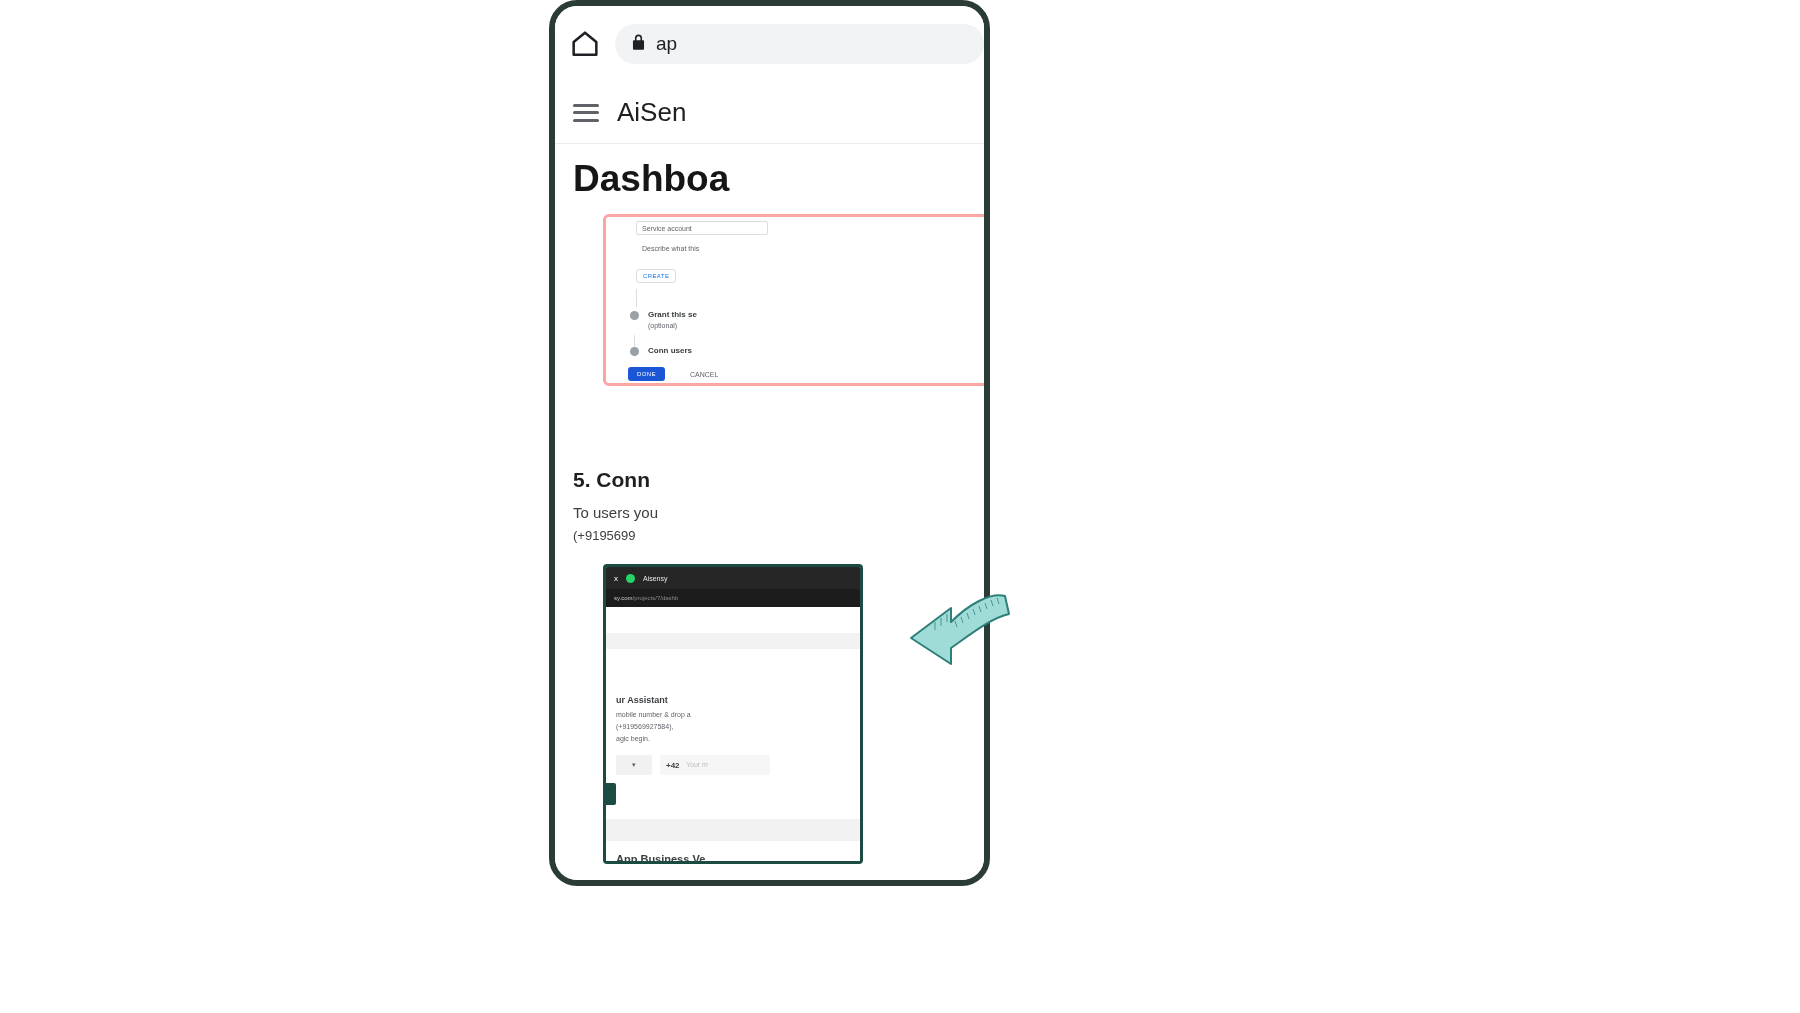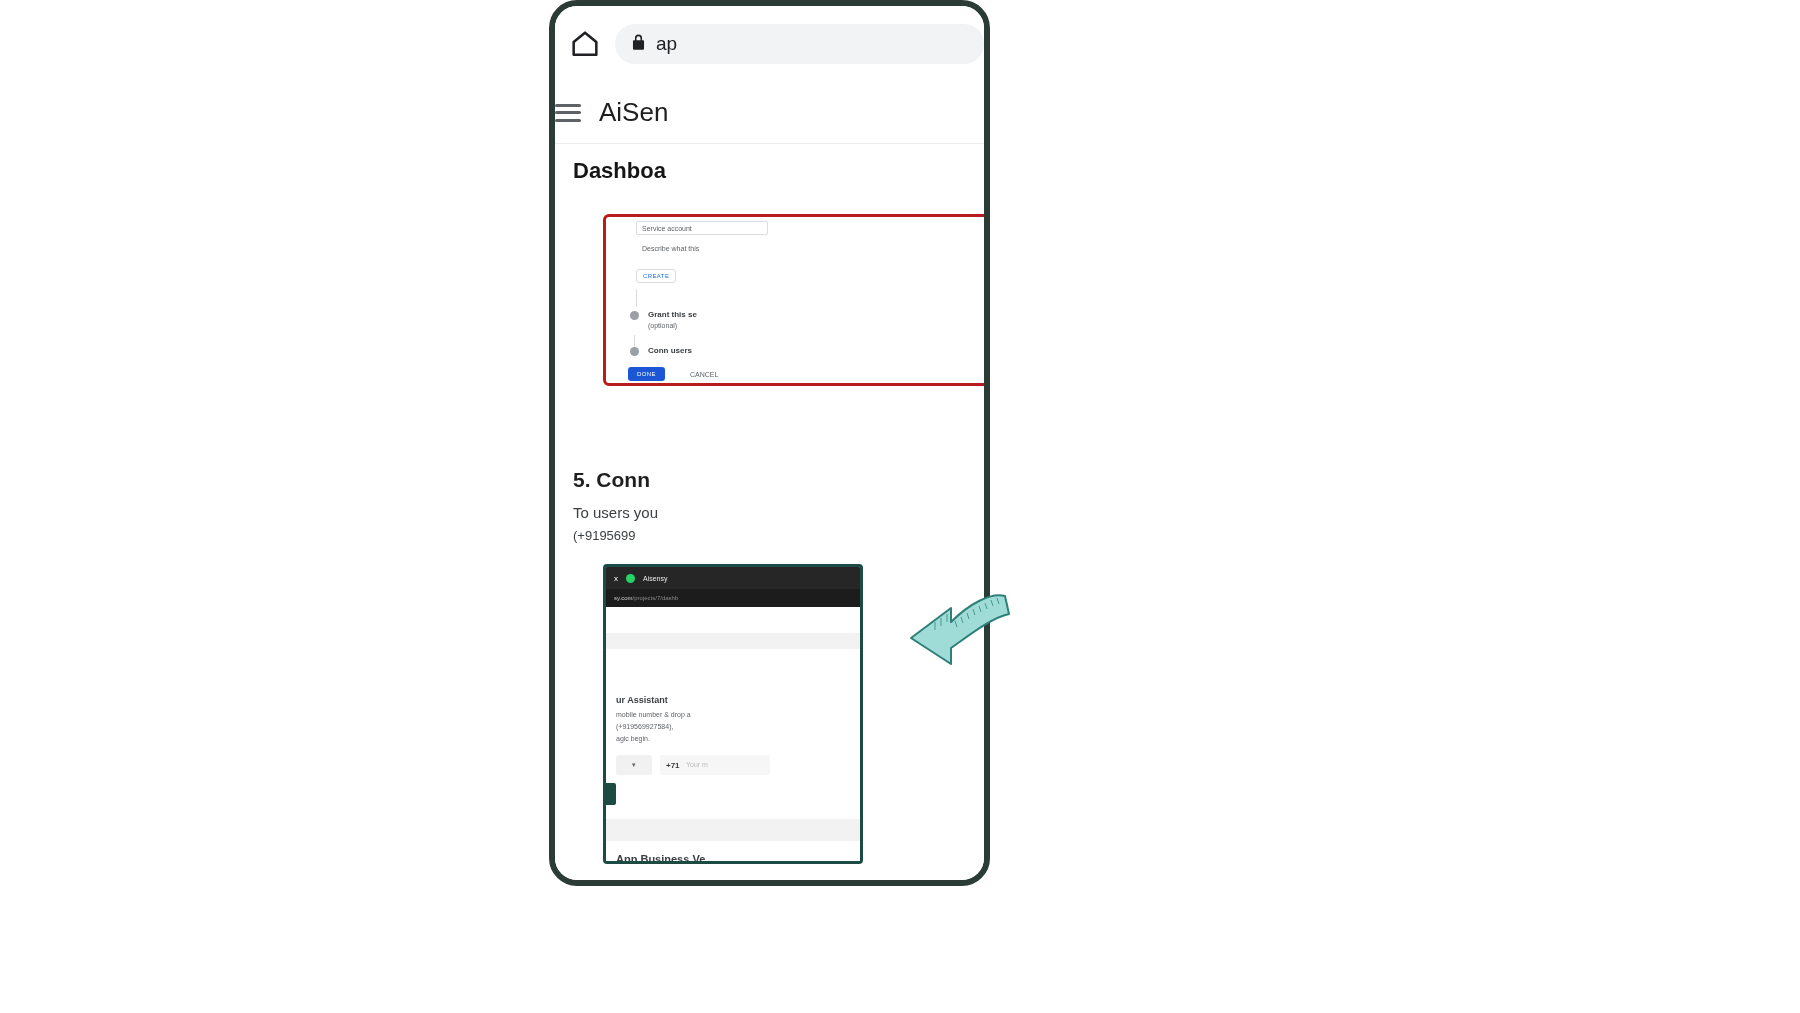--- a/index.html
+++ b/index.html
@@ -44,44 +44,45 @@
     font-size: 19px; color: #202124; white-space: nowrap;
     font-family: "Liberation Sans", sans-serif;
   }
 
   
   #page-header {
     position: absolute; left: 0; top: 76px;
     width: 100%; height: 62px;
     border-bottom: 1px solid #ececec;
     display: flex; align-items: center;
+    padding-left: 18px;
     background: #fff;
   }
   #hamburger { width: 26px; height: 18px; display:flex; flex-direction:column; justify-content:space-between; flex:0 0 auto;}
   #hamburger span { display:block; height:3px; background:#5f6368; border-radius:2px; }
   #brand-name {
     margin-left: 18px; font-size: 26px; color: #1f1f1f;
     white-space: nowrap; font-family: "Liberation Sans", sans-serif;
   }
 
   #page-title {
     position: absolute; left: 18px; top: 152px;
-    font-size: 22px; font-weight: 600; color: #161616;
+    font-size: 37px; font-weight: 600; color: #161616;
     white-space: nowrap;
   }
 
   
   #page-body {
     position: absolute; left: 0; top: 200px;
     width: 100%; bottom: 0; background: #fff; overflow: hidden;
   }
   .card-mock {
     position: absolute; left: 48px; top: 8px;
     width: 389px; height: 172px;
-    border: 3px solid #b91c1c; border-radius: 6px;
+    border: 3px solid #fca5a5; border-radius: 6px;
     background: #fff; overflow: hidden;
   }
   .mock-line { position:absolute; background:#d8dade; border-radius:2px; }
   .mock-text { position:absolute; font-size:7px; color:#5f6368; white-space:nowrap; }
   .mock-text.b { font-weight:700; color:#3c4043; font-size:8px; }
   .mock-chip {
     position:absolute; border:1px solid #dadce0; border-radius:3px;
     font-size:6px; color:#1a73e8; padding:3px 6px; letter-spacing:.4px;
   }
   .mock-btn-blue {
@@ -198,21 +199,21 @@
       </div>
       <div class="sheet">
         <div class="grayband" style="top:26px;"></div>
         <div class="mock-text b" style="left:10px; top:88px; font-size:9px;">ur Assistant</div>
         <div class="mock-text" style="left:10px; top:104px;">mobile number &amp; drop a</div>
         <div class="mock-text" style="left:10px; top:116px;">(+919569927584),</div>
         <div class="mock-text" style="left:10px; top:128px;">agic begin.</div>
         <div class="mock-line" style="left:10px; top:148px; width:36px; height:20px; background:#f1f1f1;"></div>
         <div class="mock-text" style="left:26px; top:154px;">▾</div>
         <div class="mock-line" style="left:54px; top:148px; width:110px; height:20px; background:#f6f6f6;"></div>
-        <div class="mock-text b" style="left:60px; top:154px;">+71</div>
+        <div class="mock-text b" style="left:60px; top:154px;">+42</div>
         <div class="mock-text" style="left:80px; top:154px; color:#bdbdbd;">Your m</div>
         <div class="mock-line" style="left:-6px; top:176px; width:16px; height:22px; background:#1b4b42; border-radius:2px;"></div>
         <div class="grayband" style="top:212px; height:22px;"></div>
         <div class="mock-text b" style="left:10px; top:246px; font-size:11px;">App Business Ve</div>
 
       </div>
     </div>
 
   </div>
 

